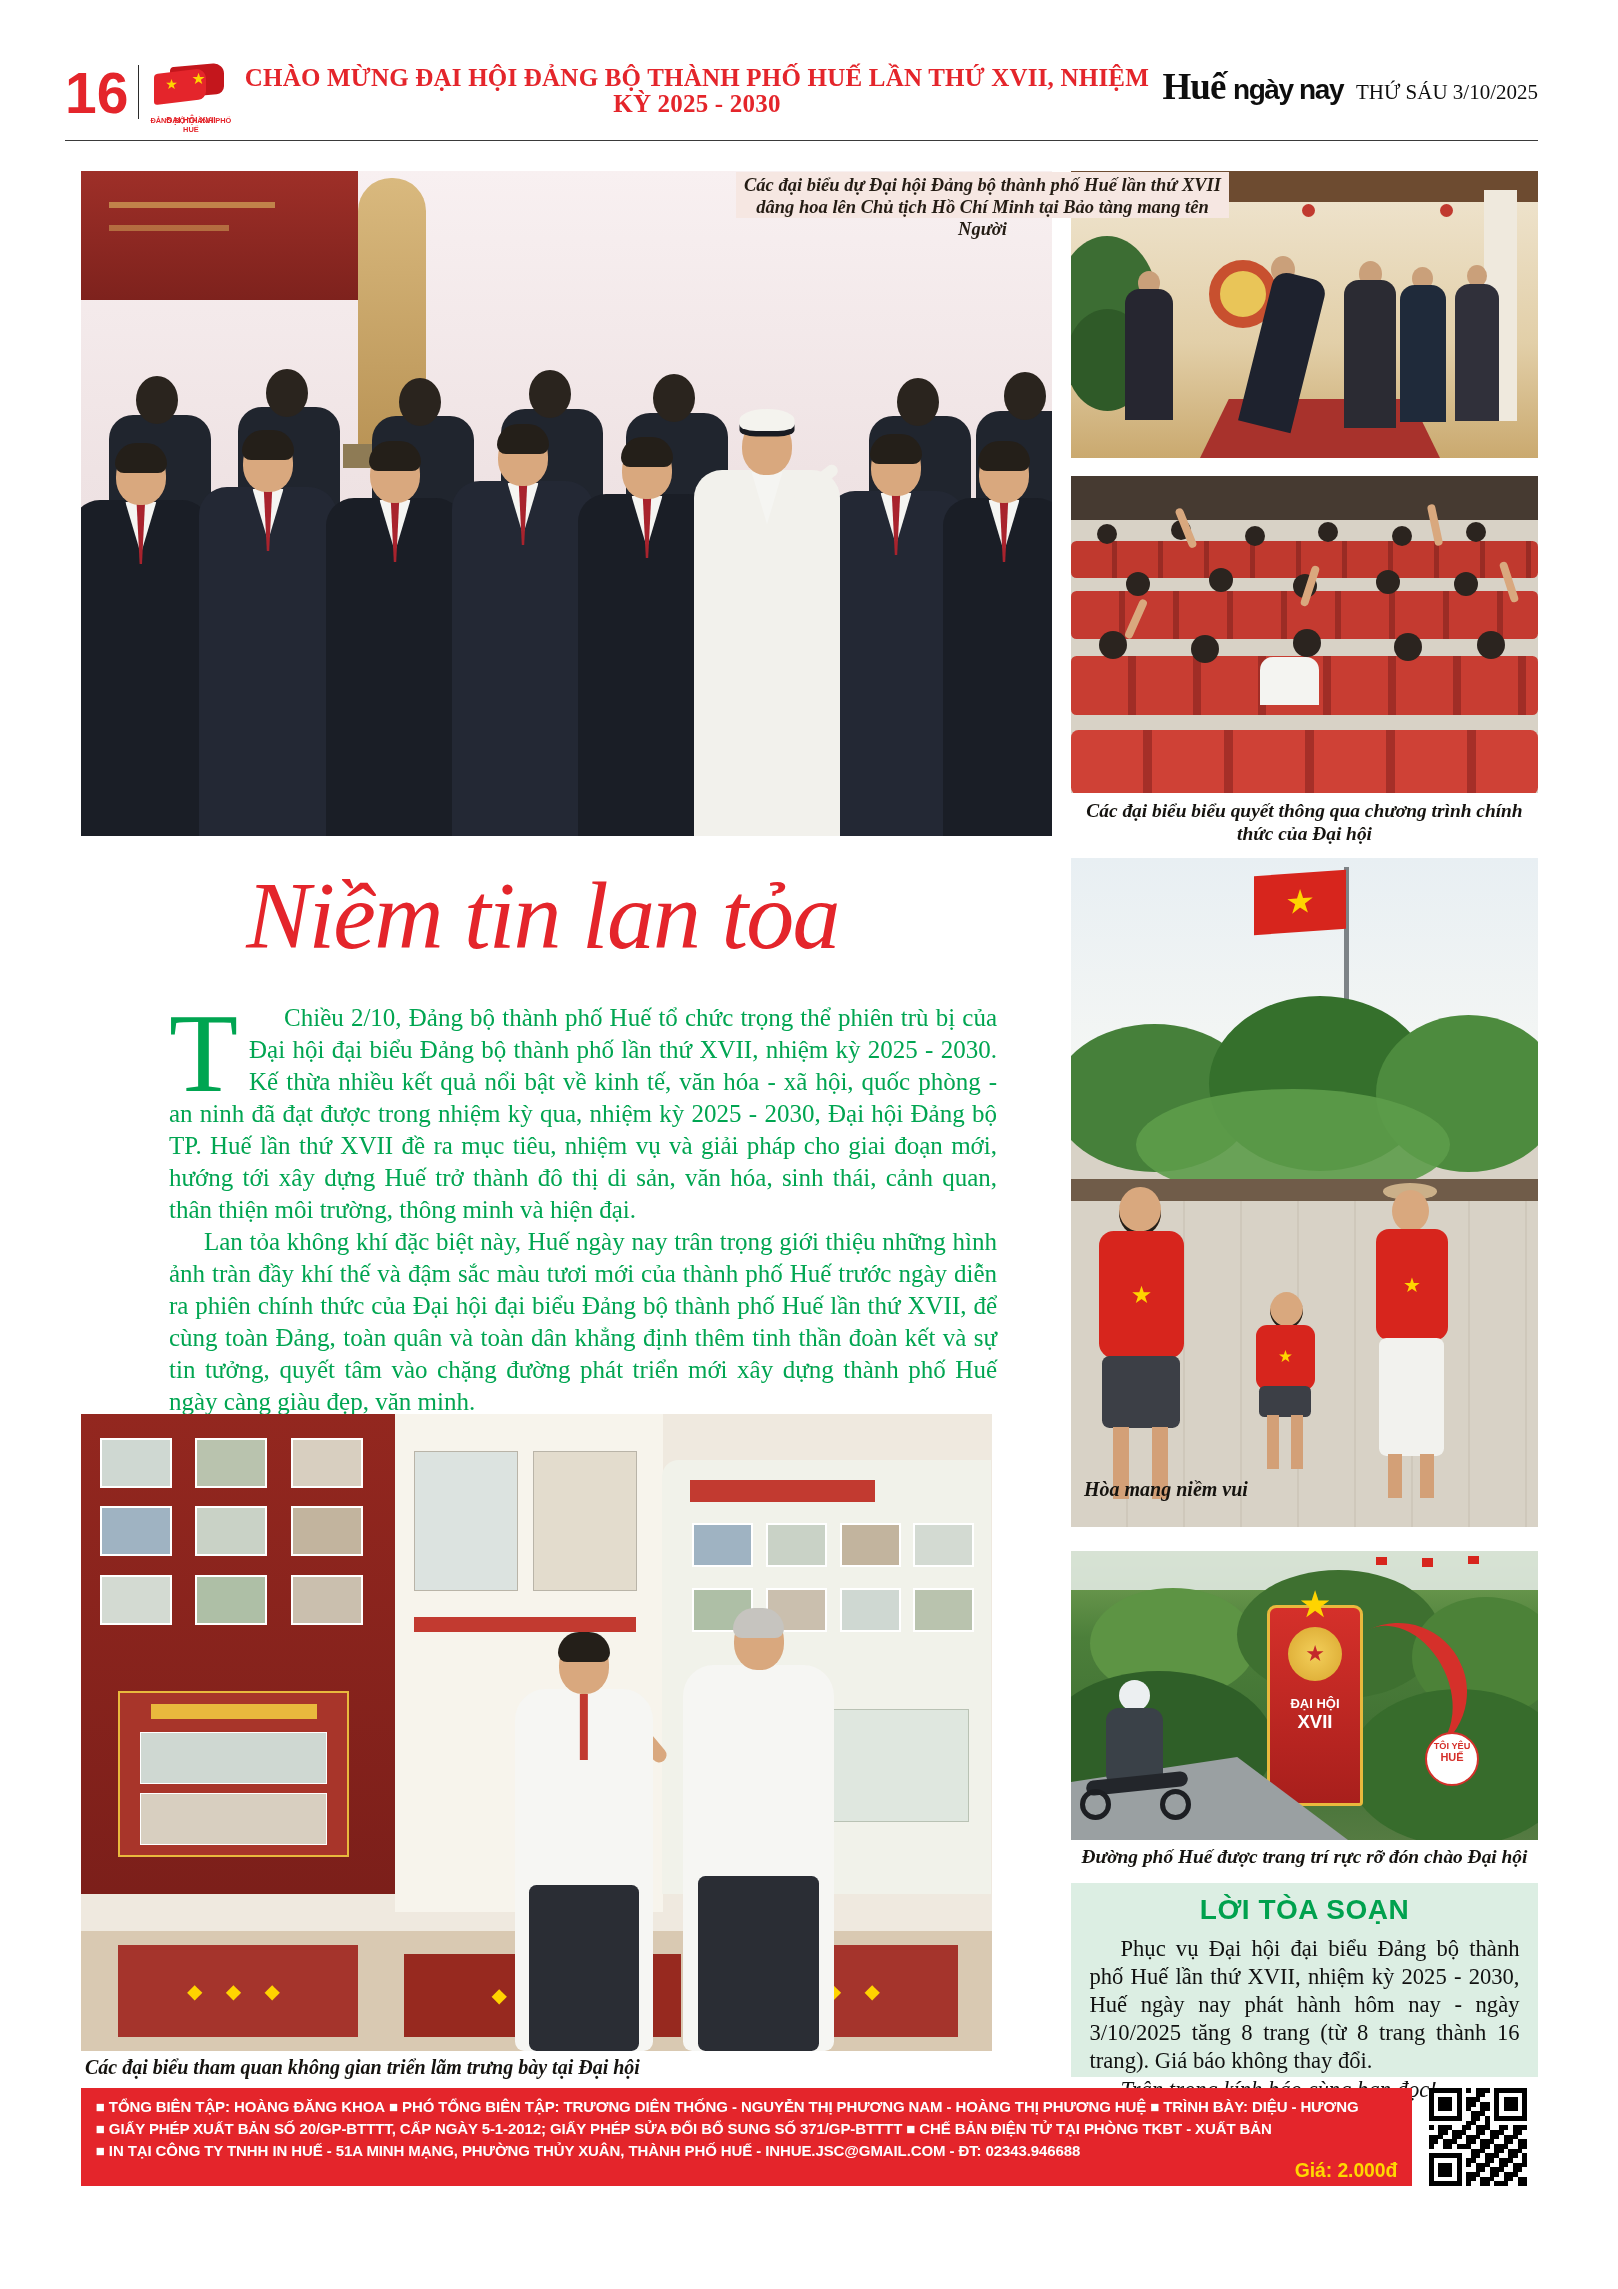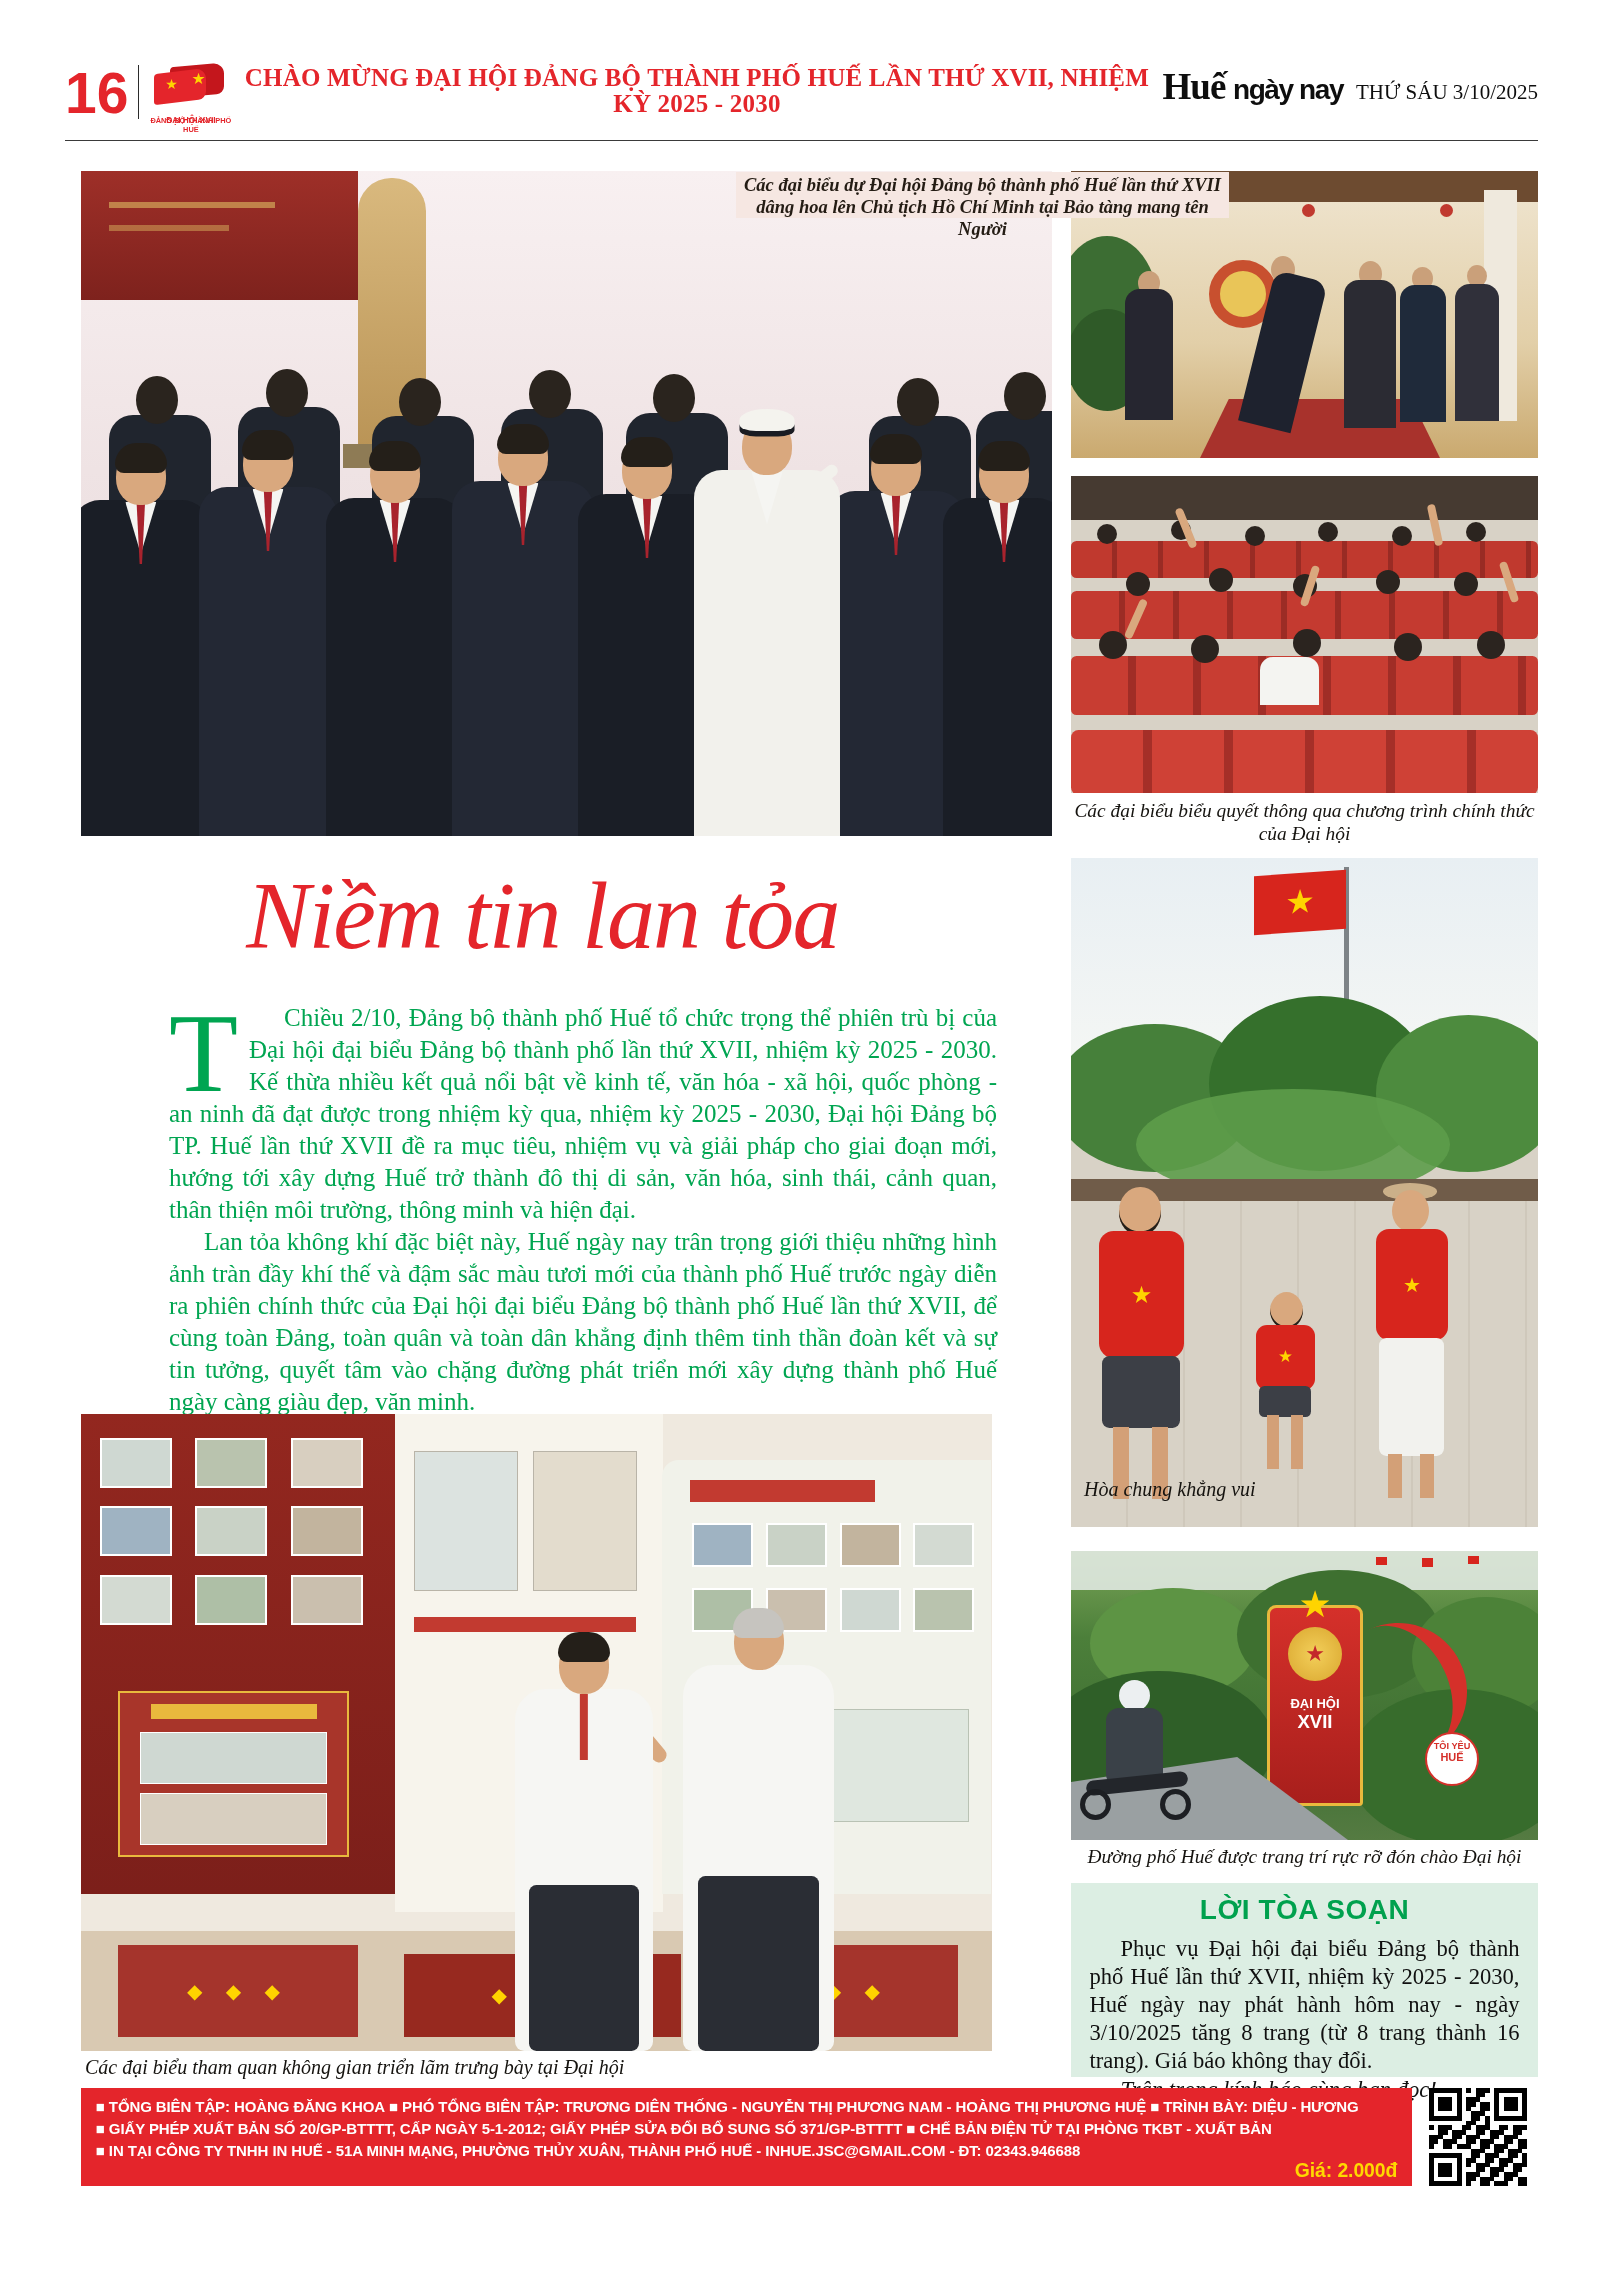--- a/index.html
+++ b/index.html
@@ -15,21 +15,21 @@
   .flg-cap{position:absolute;width:100%;text-align:center;color:#e4252b;font-family:"Liberation Sans","DejaVu Sans",sans-serif;font-weight:bold}
   .hbanner{flex:1;text-align:center;font-weight:bold;font-size:25px;line-height:1.05;color:#e4252b;letter-spacing:0.2px;padding:0 5.5px}
   .mast{display:flex;align-items:baseline;white-space:nowrap;gap:7.4px}
   .mhue{font-weight:bold;font-size:37px;color:#0e0e0e;letter-spacing:-0.9px}
   .mrest{font-family:"Liberation Sans","DejaVu Sans",sans-serif;font-weight:bold;font-size:28px;letter-spacing:-1.4px;color:#0e0e0e}
   .hdate{font-size:21px;color:#0e0e0e;margin-left:5.5px}
 
   
   .ph{position:absolute;overflow:hidden;background:#ddd}
   .d{position:absolute}
-  .cap{font-style:italic;font-weight:normal;color:#15130f;position:absolute}
+  .cap{font-style:italic;font-weight:bold;color:#15130f;position:absolute}
 
   
   .fig{position:absolute}
   .fig .hd{position:absolute;top:0;left:50%;transform:translateX(-50%);width:50px;height:57px;border-radius:50% 48% 46% 46%;background:#d9a87e}
   .fig .hd::before{content:"";position:absolute;left:-0.9px;right:-0.9px;top:-4.6px;height:30px;border-radius:26px 26px 11px 11px;background:#241f19}
   .fig .bd{position:absolute;top:52px;left:0;right:0;bottom:0;border-radius:28px 28px 0 0;background:var(--c,#1a1e26)}
   .fig .sh{position:absolute;top:54px;left:50%;transform:translateX(-50%);width:31px;height:52px;background:#f5f5f2;clip-path:polygon(0 0,100% 0,50% 100%)}
   .fig .ti{position:absolute;top:55px;left:50%;transform:translateX(-50%);width:10px;height:61px;background:#a8232d;clip-path:polygon(8% 0,92% 0,62% 100%,38% 100%)}
   .fig.alt{--c:#232834}
   .fig.white{--c:#f2f1ec}
@@ -265,21 +265,21 @@
     <div class="d" style="left:220px;top:557px;width:12px;height:54px;background:#d3a077"></div>
 
     <div class="d" style="left:312px;top:325px;width:54px;height:16.6px;border-radius:50%;background:#cbb089"></div>
     <div class="d" style="left:321px;top:332px;width:37px;height:42px;border-radius:50%;background:#d9a87e"></div>
     <div class="d" style="left:305px;top:371px;width:72px;height:111px;border-radius:13px;background:#d7251d;display:flex;align-items:center;justify-content:center">
         <span class="star" style="font-size:20px">★</span>
       </div>
     <div class="d" style="left:308px;top:480px;width:65px;height:118px;background:#f2f2ee;border-radius:7.4px"></div>
     <div class="d" style="left:317px;top:596px;width:14px;height:44px;background:#d3a077"></div>
     <div class="d" style="left:349px;top:596px;width:14px;height:44px;background:#d3a077"></div>
-    <div class="cap" style="left:13px;bottom:26px;font-size:20px;position:absolute">Hòa chung khẳng vui</div>
+    <div class="cap" style="left:13px;bottom:26px;font-size:20px;position:absolute">Hòa mang niềm vui</div>
   </div>
 
   <div id="photo-street" class="ph" style="left:1071px;top:1551px;width:467px;height:289px;background:linear-gradient(180deg,#79a457 0%,#4c7f3a 30%,#3f6f33 70%,#557b42 100%)">
     <div class="d" style="left:0;top:0;width:467px;height:39px;background:#e7edea;opacity:.85"></div>
     <div class="d" style="left:305px;top:5.5px;width:11px;height:8.3px;background:#d7251d"></div>
     <div class="d" style="left:351px;top:7.4px;width:11px;height:8.3px;background:#d7251d"></div>
     <div class="d" style="left:397px;top:4.6px;width:11px;height:8.3px;background:#d7251d"></div>
     <div class="d" style="left:18.5px;top:37px;width:166px;height:111px;border-radius:50%;background:#5d9444"></div>
     <div class="d" style="left:166px;top:18.5px;width:203px;height:129px;border-radius:50%;background:#3e7030"></div>
     <div class="d" style="left:341px;top:46px;width:148px;height:120px;border-radius:50%;background:#4c8238"></div>

